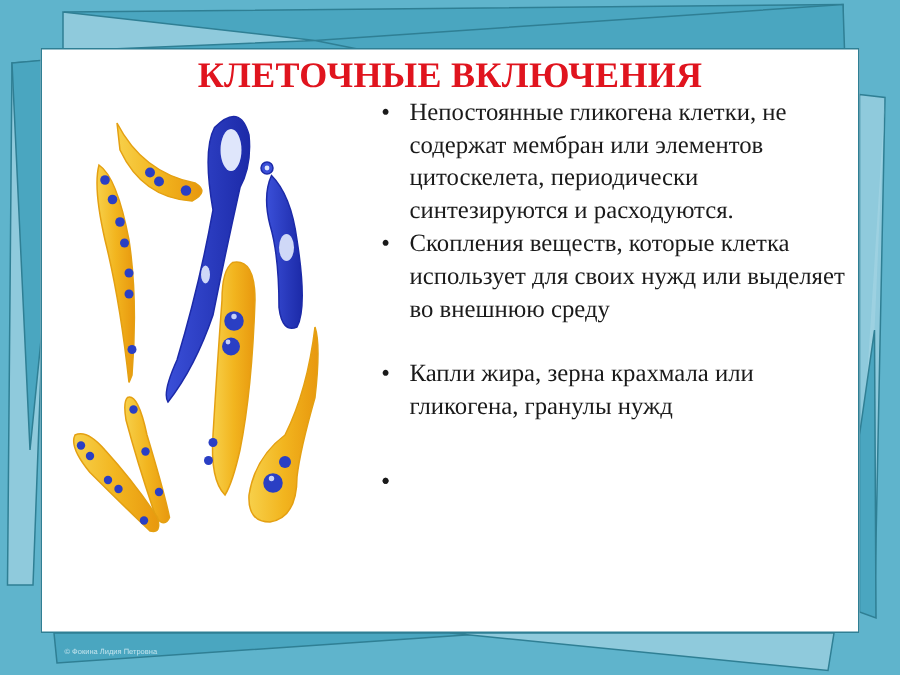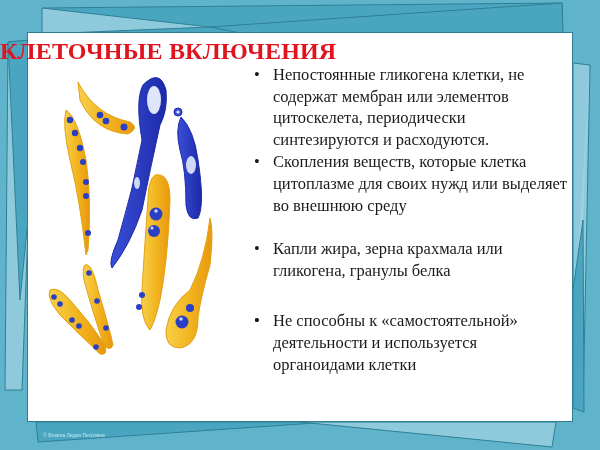--- a/index.html
+++ b/index.html
@@ -1,19 +1,19 @@
 <!DOCTYPE html>
 <html><head>
 <meta charset="utf-8">
 <style>
   html, body { margin:0; padding:0; }
   body { width:600px; height:450px; position:relative; overflow:hidden; background:#5fb4cc; font-family:"Liberation Serif", serif; }
   .bg-svg { position:absolute; left:0; top:0; width:600px; height:450px; }
   .card { position:absolute; left:27px; top:32px; width:546px; height:390px; background:#ffffff; border:1px solid #2f7f94; box-sizing:border-box; }
-  .title { position:absolute; left:0; top:36px; width:600px; text-align:left; color:#e0141e; font-family:"Liberation Serif", serif; font-weight:bold; font-size:24px; letter-spacing:0.2px; line-height:30px; }
+  .title { position:absolute; left:0; top:36px; width:600px; text-align:center; color:#e0141e; font-family:"Liberation Serif", serif; font-weight:bold; font-size:24px; letter-spacing:0.2px; line-height:30px; }
   .illustration { position:absolute; left:30px; top:70px; width:215px; height:320px; }
   .bullets { position:absolute; left:250px; top:64px; width:320px; margin:0; padding:0; list-style:none; }
   .bullet { position:relative; padding-left:23px; font-size:16.5px; line-height:21.6px; color:#1a1a1a; }
   .bullet .dot { position:absolute; left:0; top:0; width:14px; text-align:center; }
   .footer-credit { position:absolute; left:43px; top:432px; font-family:"Liberation Sans", sans-serif; font-size:5px; color:#d6eef5; opacity:0.85; }
 </style>
 </head>
 <body>
 
 <svg class="bg-svg" viewBox="0 0 600 450">
@@ -101,28 +101,27 @@
     <circle cx="96" cy="347" r="2.8" fill="#2a3fc4"></circle>
 </svg>
 
 <ul class="bullets">
   <li class="bullet" style="margin-bottom:1px;">
     <span class="dot">•</span>
     <span>Непостоянные гликогена клетки, не содержат мембран или элементов цитоскелета, периодически синтезируются и расходуются.</span>
   </li>
   <li class="bullet" style="margin-bottom:22px;">
     <span class="dot">•</span>
-    <span>Скопления веществ, которые клетка цитоплазме для своих нужд или выделяет во внешнюю среду</span>
+    <span>Скопления веществ, которые клетка использует для своих нужд или выделяет во внешнюю среду</span>
   </li>
   <li class="bullet" style="margin-bottom:29px;">
     <span class="dot">•</span>
-    <span>Капли жира, зерна крахмала или гликогена, гранулы белка</span>
+    <span>Капли жира, зерна крахмала или гликогена, гранулы нужд</span>
   </li>
   <li class="bullet" style="margin-bottom:24px;">
     <span class="dot">•</span>
   </li>
   <li class="bullet">
     <span class="dot">•</span>
-    <span>Не способны к «самостоятельной» деятельности и используется органоидами клетки</span>
   </li>
 </ul>
 
 <div class="footer-credit">© Фокина Лидия Петровна</div>
 
 </body></html>

